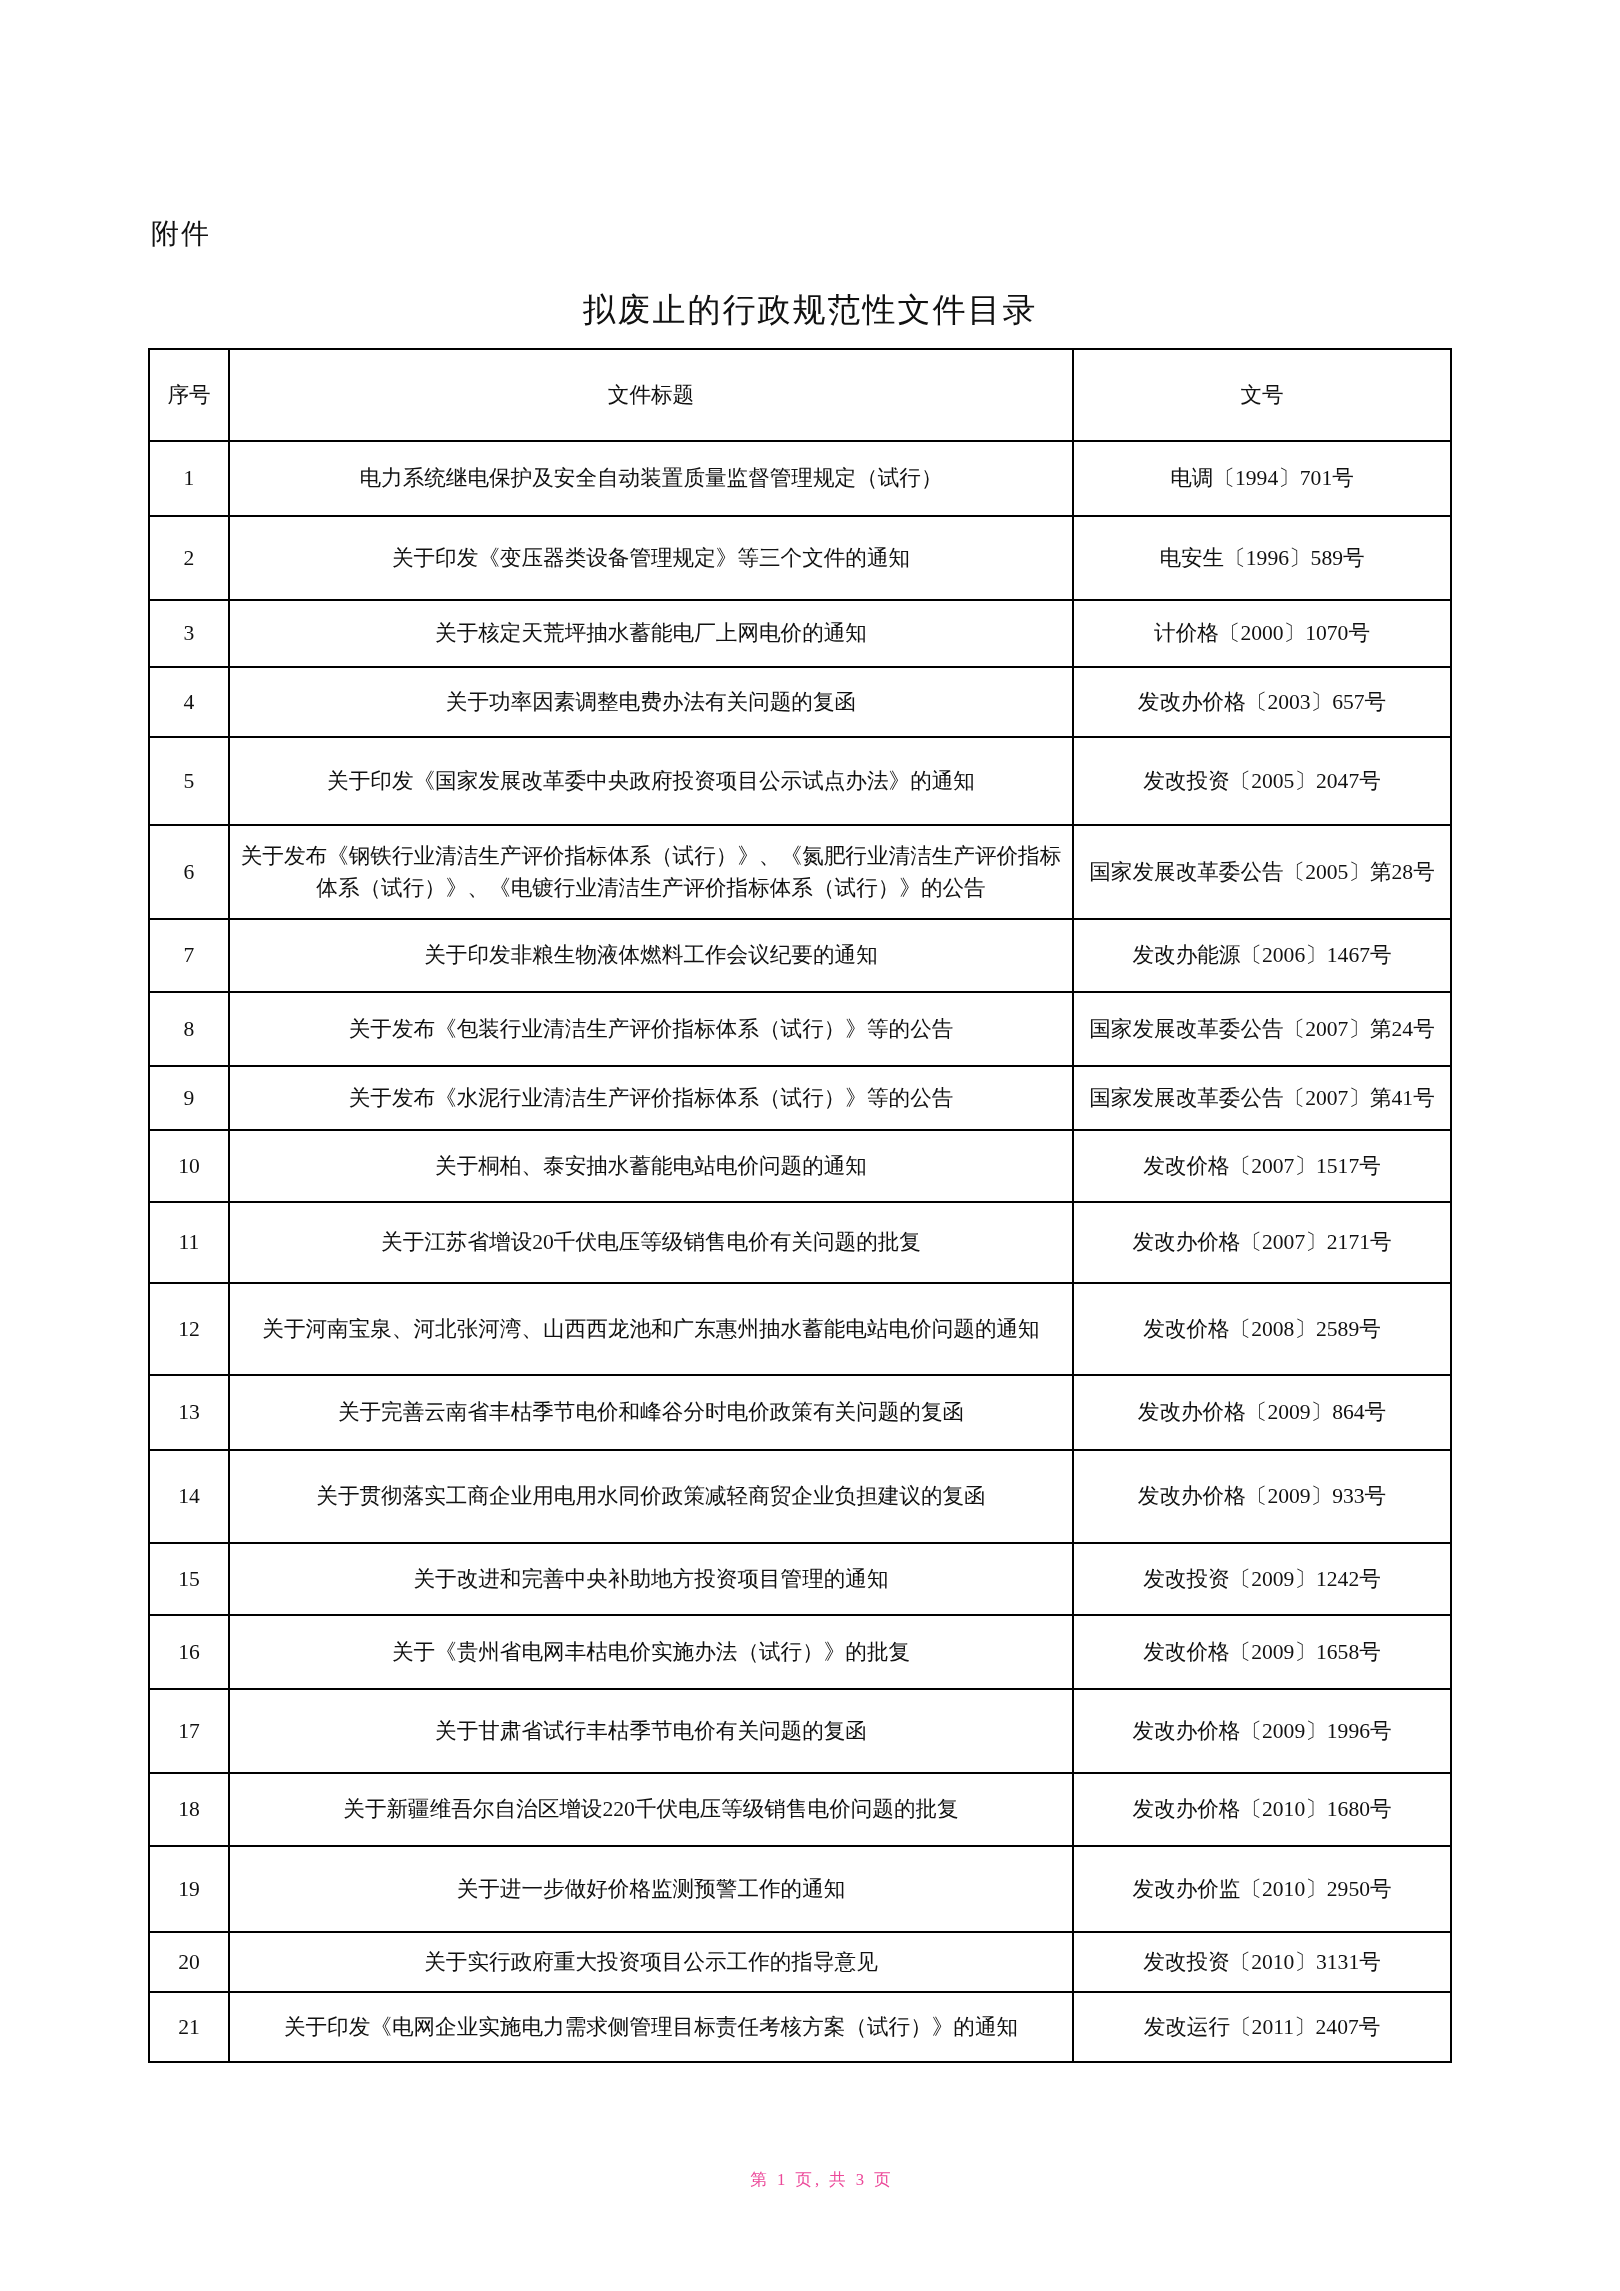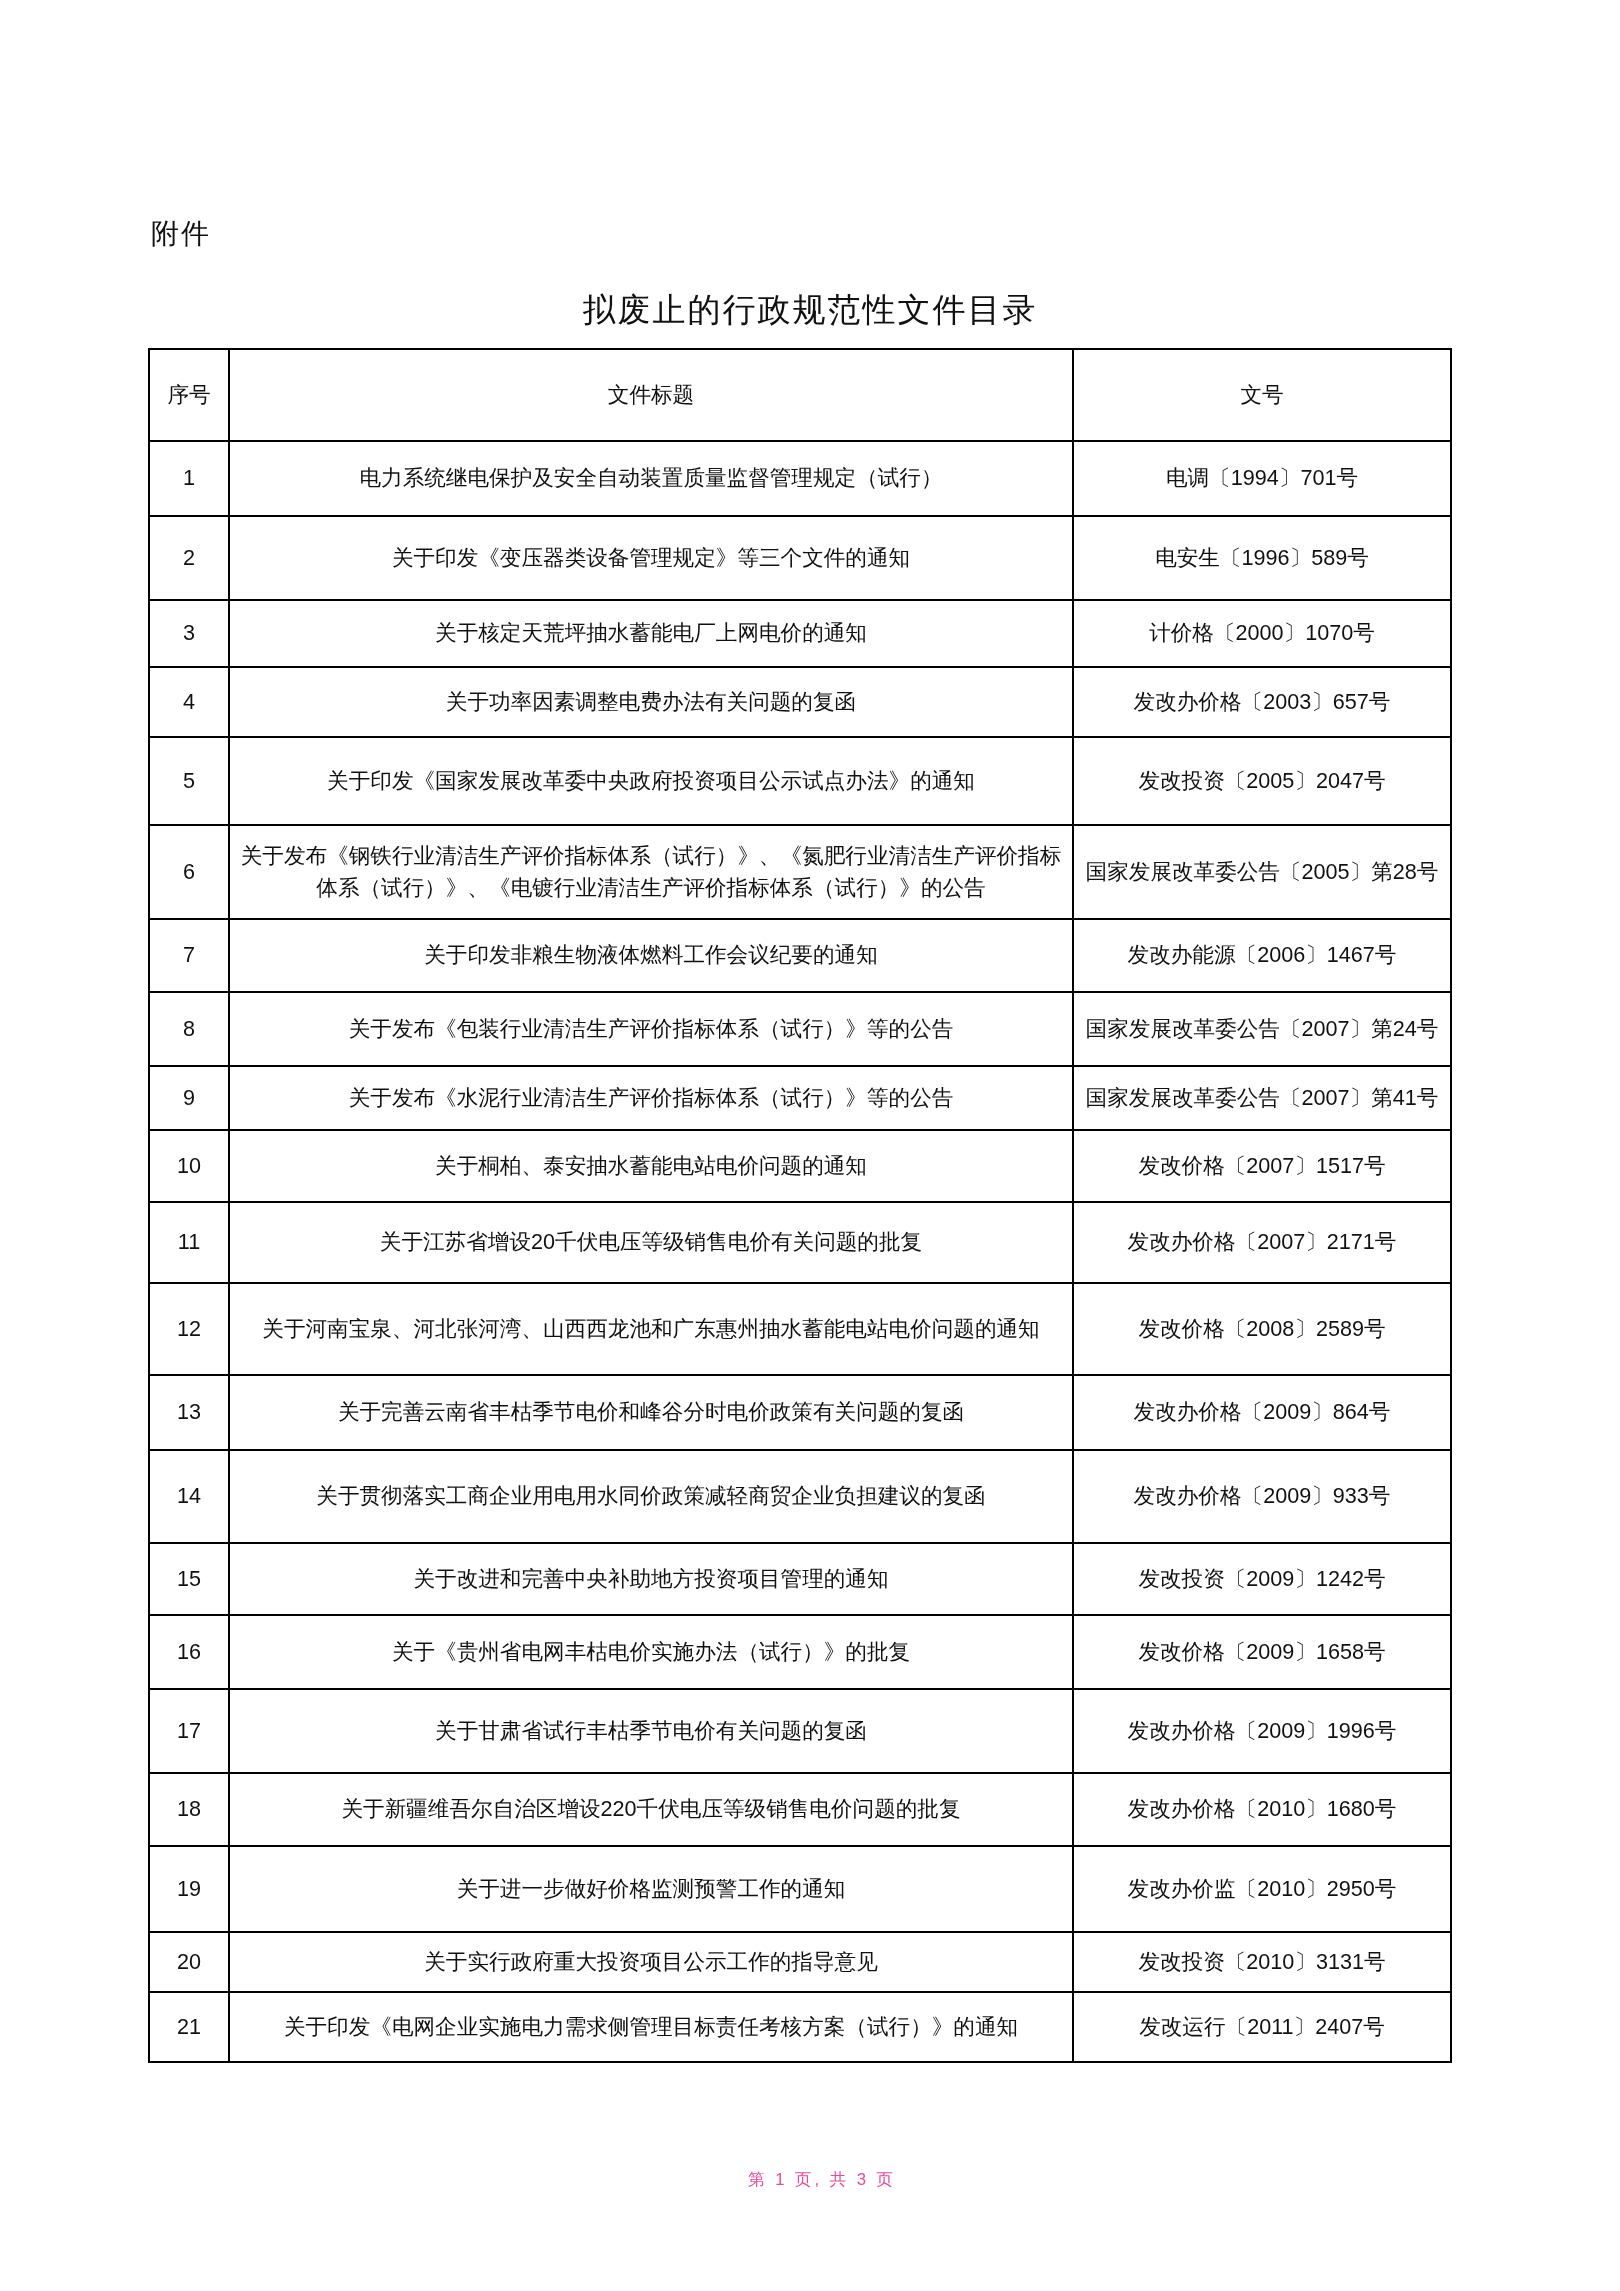--- a/index.html
+++ b/index.html
@@ -2,21 +2,21 @@
 <html><head>
 <meta charset="utf-8">
 <style>
   html,body { margin:0; padding:0; background:#ffffff; }
   .page {
     position:relative;
     width:1620px;
     height:2292px;
     background:#ffffff;
     color:#111;
-    font-family:Liberation Sans, sans-serif;
+    font-family:Liberation Serif, serif;
     overflow:hidden;
   }
   .attachment {
     position:absolute;
     left:151px;
     top:215px;
     font-size:28px;
     letter-spacing:2px;
   }
   .doc-title {

